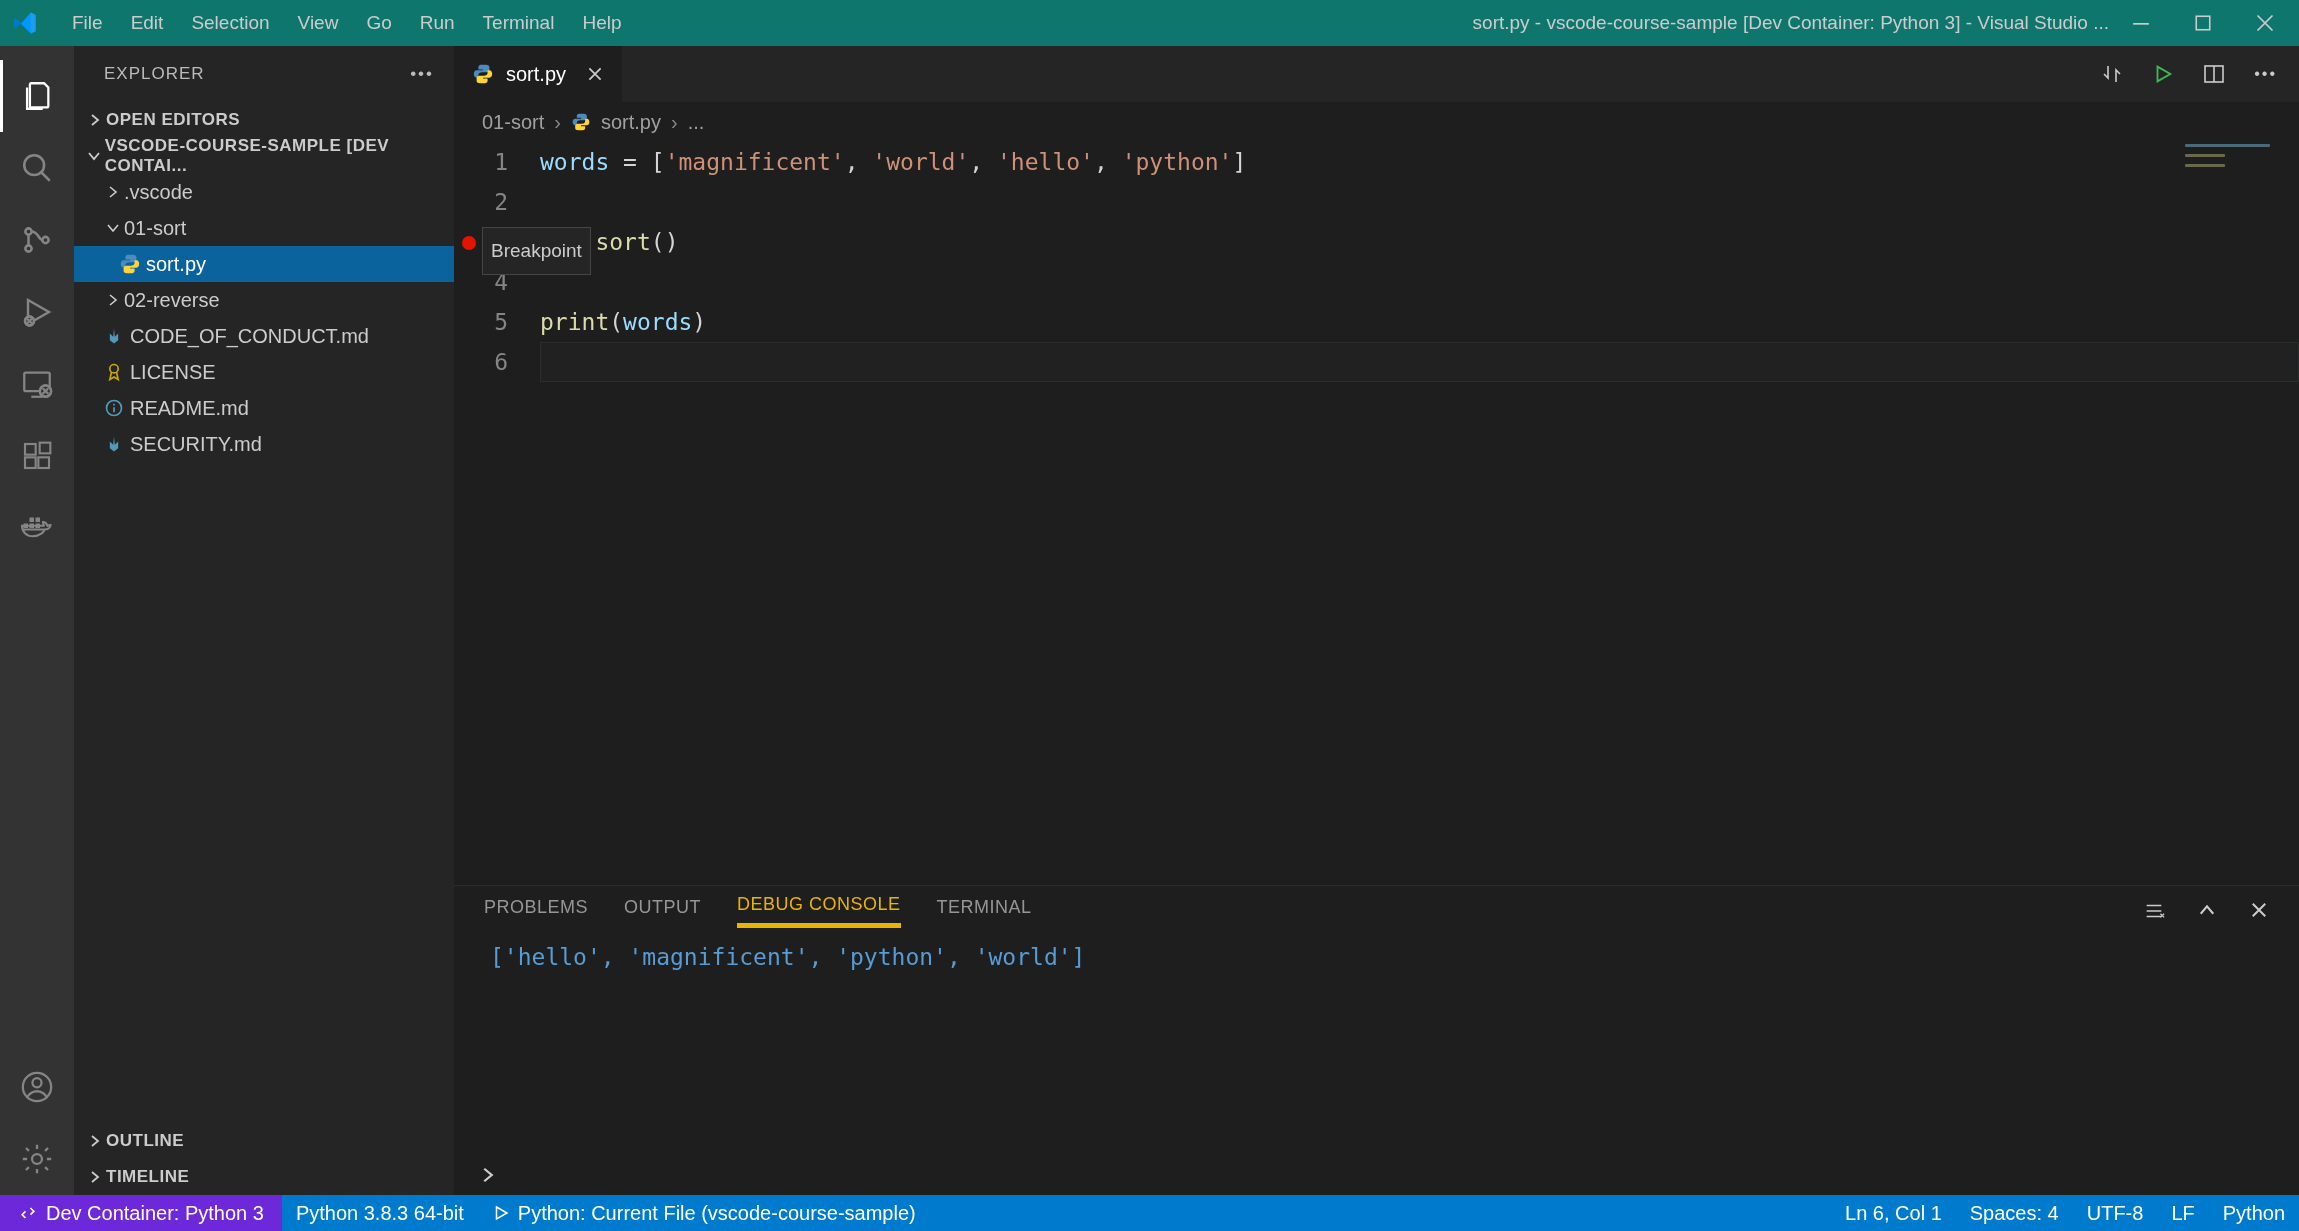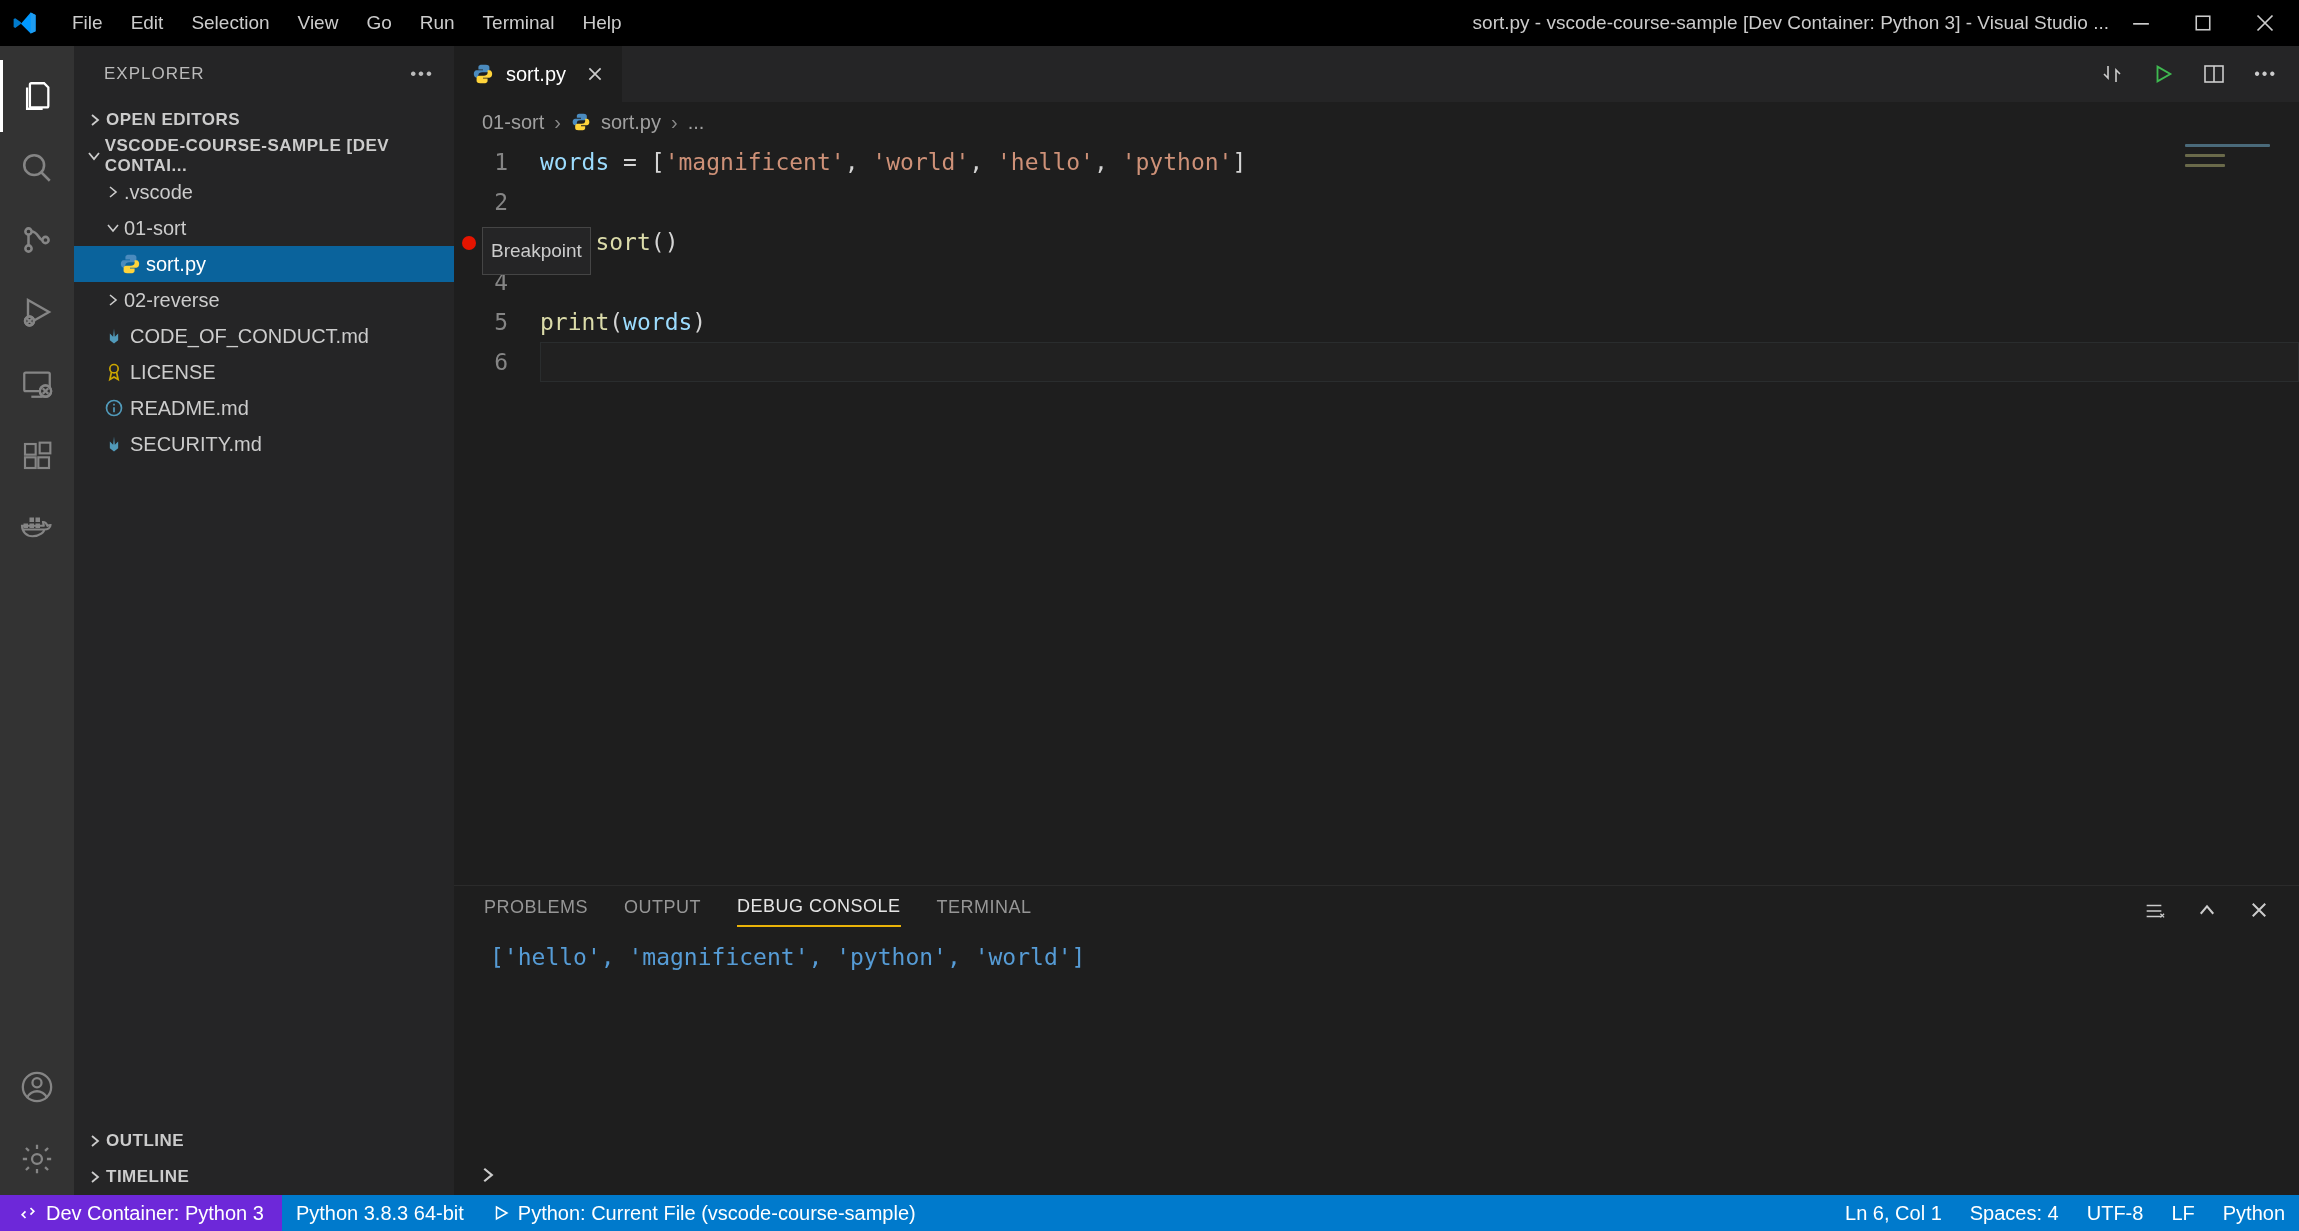--- a/index.html
+++ b/index.html
@@ -10,21 +10,21 @@
   overflow: hidden;
   width: 2299px;
   height: 1231px;
   transform-origin: top left;
 }
 .window { display: flex; flex-direction: column; height: 100%; }
 
 
 .titlebar {
   height: 46px;
-  background: #000000;
+  background: #0f766e;
   display: flex;
   align-items: center;
   padding: 0 12px;
   font-size: 19px;
 }
 .titlebar .logo { width: 28px; height: 28px; margin-right: 18px; display:flex;align-items:center;}
 .titlebar .menu-item { padding: 0 14px; cursor: default; color:#cccccc;}
 .titlebar .title { flex:1; text-align:right; color:#cccccc; padding:0 20px;}
 .titlebar .win-controls { display:flex; gap:38px; margin-left:auto; padding-right:10px;}
 .titlebar .win-controls span { width:24px; display:flex; align-items:center; justify-content:center;}
@@ -84,21 +84,21 @@
 .tk-id { color:#9cdcfe; }
 .tk-op { color:#d4d4d4; }
 .tk-str { color:#ce9178; }
 .tk-fn { color:#dcdcaa;text-align:center; }
 .tk-par { color:#d4d4d4; }
 
 
 .panel { height:310px; border-top:1px solid #2b2b2b; background:#1e1e1e; display:flex; flex-direction:column;}
 .panel-tabs { height:50px; display:flex; align-items:center; padding:0 30px; gap:36px; font-size:18px; color:#969696; letter-spacing:0.5px;}
 .panel-tabs .pt { padding-bottom:8px; }
-.panel-tabs .pt.active { color:#e5e5e5; border-bottom:2px solid #eab308;}
+.panel-tabs .pt.active { color:#eab308; border-bottom:5px solid #eab308;}
 .panel-tabs .pt-actions { margin-left:auto; display:flex; gap:32px; color:#cccccc;}
 .panel-body { flex:1; padding:8px 36px; font-family:"Consolas",monospace; font-size:23px;}
 .panel-output { color:#569cd6; }
 
 
 .statusbar { height:36px; background:#007acc; display:flex; align-items:center; font-size:20px; color:#ffffff;}
 .statusbar .seg { padding:0 14px; height:100%; display:flex; align-items:center; gap:8px;}
 .statusbar .seg.remote { background:#2e8b57; background:#388a34; padding:0 18px;}
 .statusbar .seg.remote { background:#16825d; }
 .statusbar .spacer { flex:1; }

